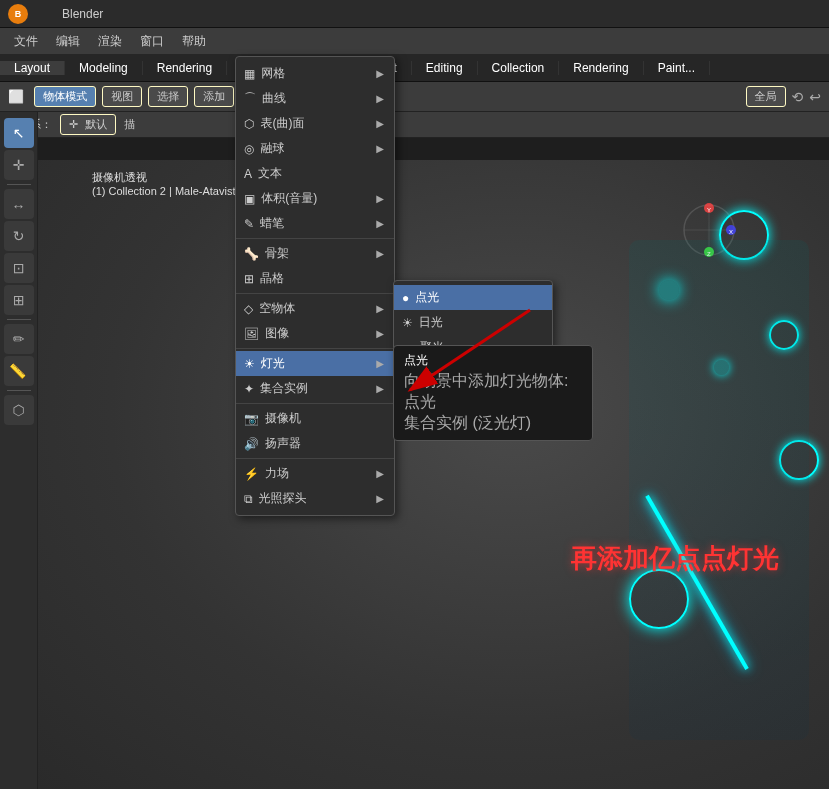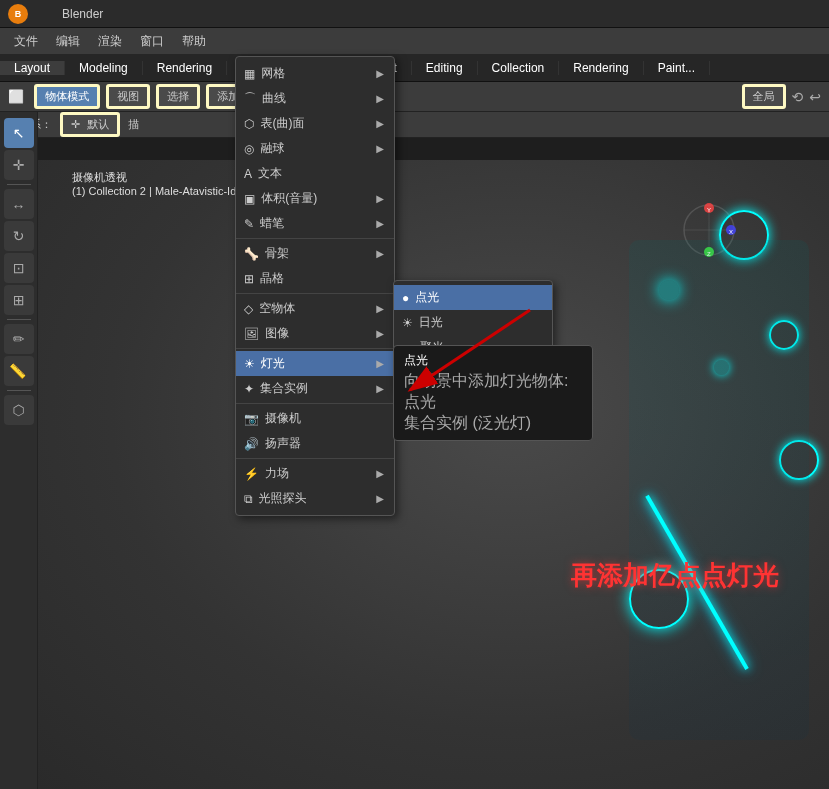--- a/index.html
+++ b/index.html
@@ -82,21 +82,21 @@
       background: #3c3c3c;
       display: flex;
       align-items: center;
       padding: 0 8px;
       gap: 6px;
       border-bottom: 1px solid #222;
     }
     .toolbar-btn {
       padding: 2px 8px;
       background: #4a4a4a;
-      border: 3px solid #fef9c3;
+      border: 1px solid #fef9c3;
       border-radius: 3px;
       color: #ccc;
       font-size: 11px;
       cursor: pointer;
     }
     .toolbar-btn.active { background: #5680b0; color: #fff; }
 
     
     #left-toolbar {
       position: absolute;
@@ -223,41 +223,41 @@
       margin-bottom: 2px;
     }
     #tooltip .tip-sub {
       color: #aaa;
       font-size: 16px;
     }
 
     
     .annotation-text {
       position: absolute;
-      bottom: 196px;
+      bottom: 213px;
       right: 50px;
       font-size: 26px;
       font-weight: bold;
       color: #ff3333;
       text-shadow: 0 0 8px rgba(255,50,50,0.6);
       z-index: 10;
       pointer-events: none;
     }
 
     
     .red-arrow {
       position: absolute;
       z-index: 103;
     }
 
     
     .cam-info {
       position: absolute;
       top: 10px;
-      left: 34px;
+      left: 54px;
       font-size: 11px;
       color: #ddd;
     }
   </style>
 </head>
 <body>
 
 <div id="titlebar">
   <div class="logo">B</div>
   <span class="title-text">Blender</span>

